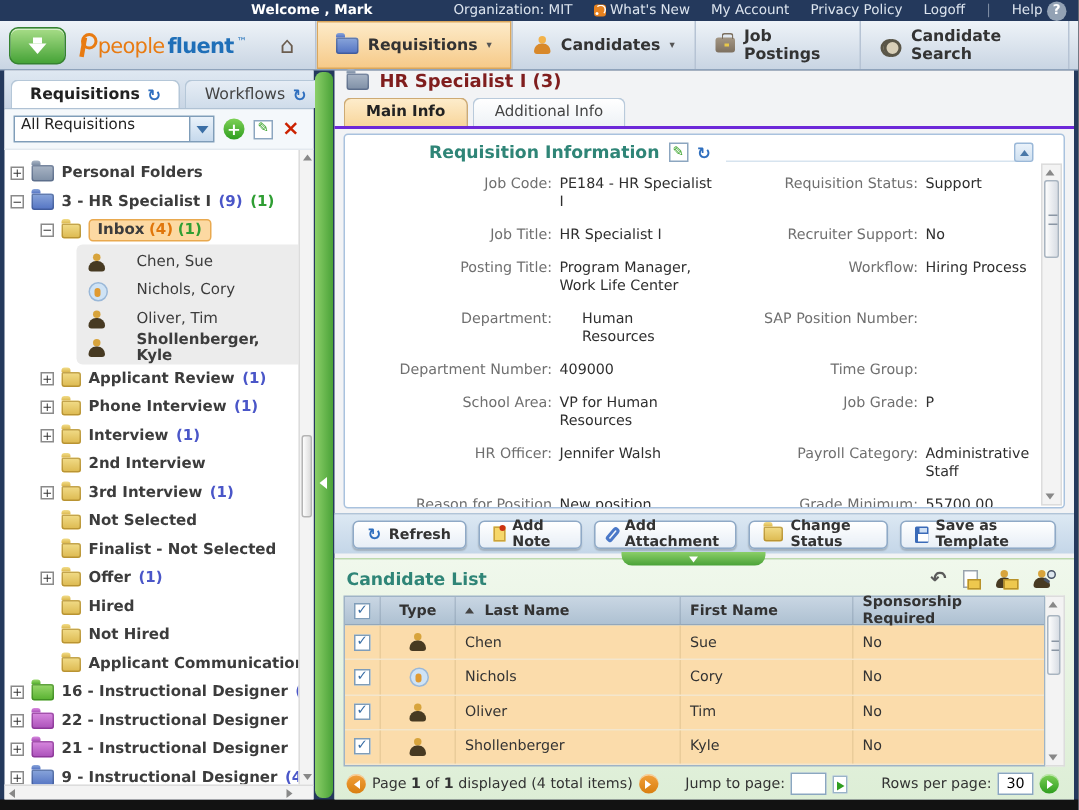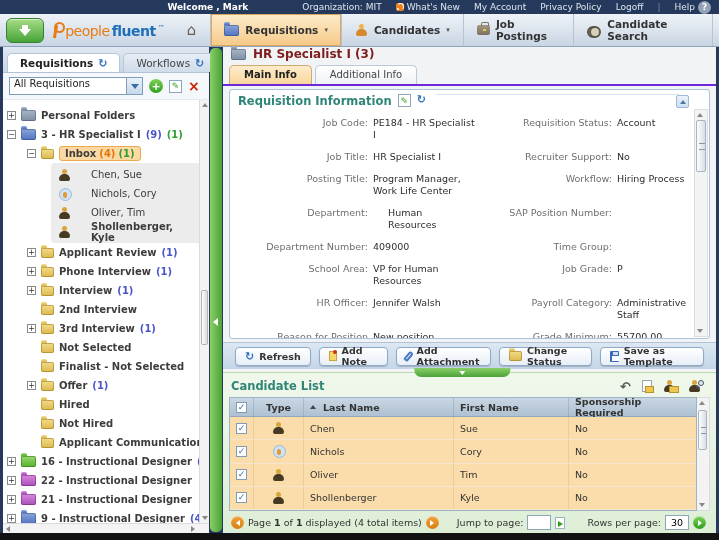--- a/index.html
+++ b/index.html
@@ -104,21 +104,21 @@
   .vsplit .arr { position:absolute; top:270px; left:3px; width:0; height:0; border:4px solid transparent; border-right:5px solid #fff; border-left:none; }
 
   
   .main { flex:1; background:#f2f3f5; display:flex; flex-direction:column; min-width:0; min-height:0; }
   .mhead { display:flex; align-items:center; gap:7px; padding:0 8px 2px; color:#7f1d1d; font-weight:bold; font-size:12px; }
   .mtabs { display:flex; align-items:flex-end; gap:3px; padding:2px 0 0 6px; border-bottom:2px solid #6d28d9; }
   .mtab { padding:3px 14px 4px; font-size:10px; border:1px solid #b9cadb; border-bottom:none; border-radius:5px 5px 0 0; background:linear-gradient(#fff,#eef2f6); color:#444; cursor:pointer; }
   .mtab.active { background:linear-gradient(#fdeccb,#f8d69c); font-weight:bold; border-color:#cdaa74; color:#222; }
 
   .reqpanel { margin:3px 6px 0; background:#fff; border:1px solid #a9c2de; border-radius:3px; height:250px; display:flex; flex-direction:column; overflow:hidden; position:relative; }
-  .reqtitle { display:flex; align-items:flex-start; gap:6px; padding:4px 8px 2px; color:#2f8577; font-weight:bold; font-size:11.5px; }
+  .reqtitle { display:flex; align-items:flex-end; gap:6px; padding:4px 8px 2px; color:#2f8577; font-weight:bold; font-size:11.5px;margin-left:48px; }
   .reqtitle .line { flex:1; height:1px; background:#d7e4ef; margin:0 22px 0 4px; }
   .collap { width:13px; height:13px; background:linear-gradient(#eaf2fa,#cfe0f0); border:1px solid #9ab8d8; border-radius:2px; display:flex; align-items:center; justify-content:center; position:absolute; right:20px; top:5px; }
   .collap i { width:0; height:0; border:3px solid transparent; border-bottom:4px solid #4a78a8; border-top:none; }
   .fields { flex:1; overflow:hidden; padding:7px 0 0 6px; margin-right:16px; }
   .frow { display:grid; grid-template-columns:132px 106px 128px 1fr; column-gap:5px; margin-bottom:10px; font-size:9.5px; line-height:12px; }
   .flabel { text-align:right; color:#6f6f6f; }
   .fvalue { color:#2e2e2e; }
   .reqscroll { position:absolute; top:19px; right:1px; bottom:1px; width:14px; background:#f3f3f3; border:1px solid #dcdcdc; }
   .reqscroll .thumb { position:absolute; top:10px; left:1px; width:10px; height:52px; background:linear-gradient(90deg,#fdfdfd,#d8dde4); border:1px solid #a8b4c0; border-radius:2px; }
   .reqscroll .thumb::after { content:""; position:absolute; left:2px; top:22px; width:6px; height:5px; border-top:1px solid #8a96a4; border-bottom:1px solid #8a96a4; }
@@ -419,21 +419,21 @@
           <span class="line"></span>
         </div>
         <span class="collap">
             <i></i>
           </span>
         <div class="fields">
           <div class="frow">
             <span class="flabel">Job Code:</span>
             <span class="fvalue">PE184 - HR Specialist I</span>
             <span class="flabel">Requisition Status:</span>
-            <span class="fvalue">Account</span>
+            <span class="fvalue">Support</span>
           </div>
           <div class="frow">
             <span class="flabel">Job Title:</span>
             <span class="fvalue">HR Specialist I</span>
             <span class="flabel">Recruiter Support:</span>
             <span class="fvalue">No</span>
           </div>
           <div class="frow">
             <span class="flabel">Posting Title:</span>
             <span class="fvalue">Program Manager, Work Life Center</span>

